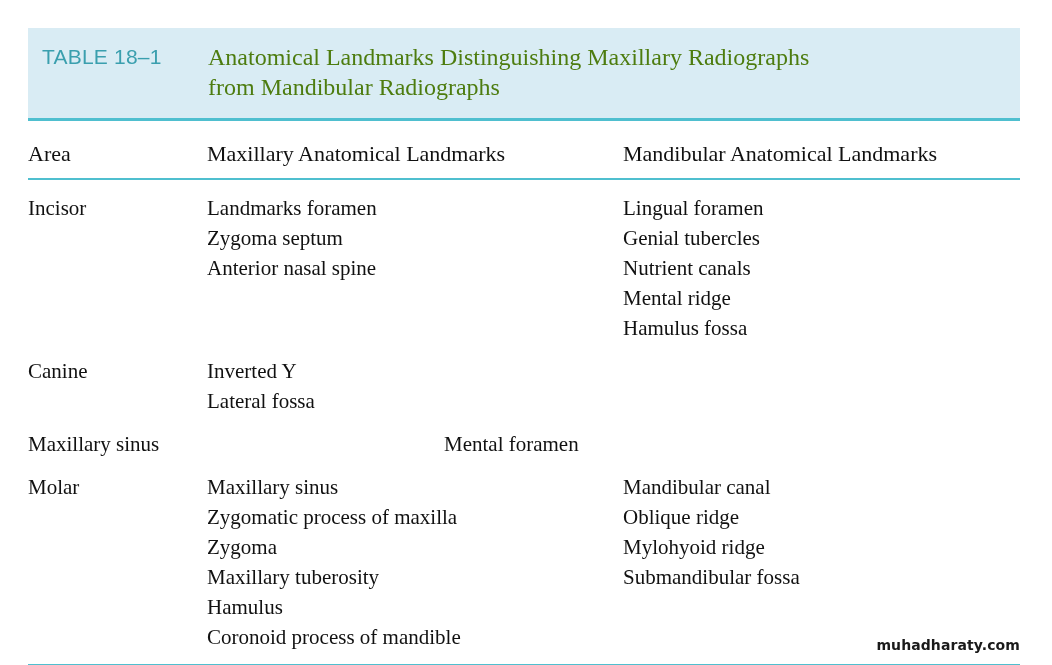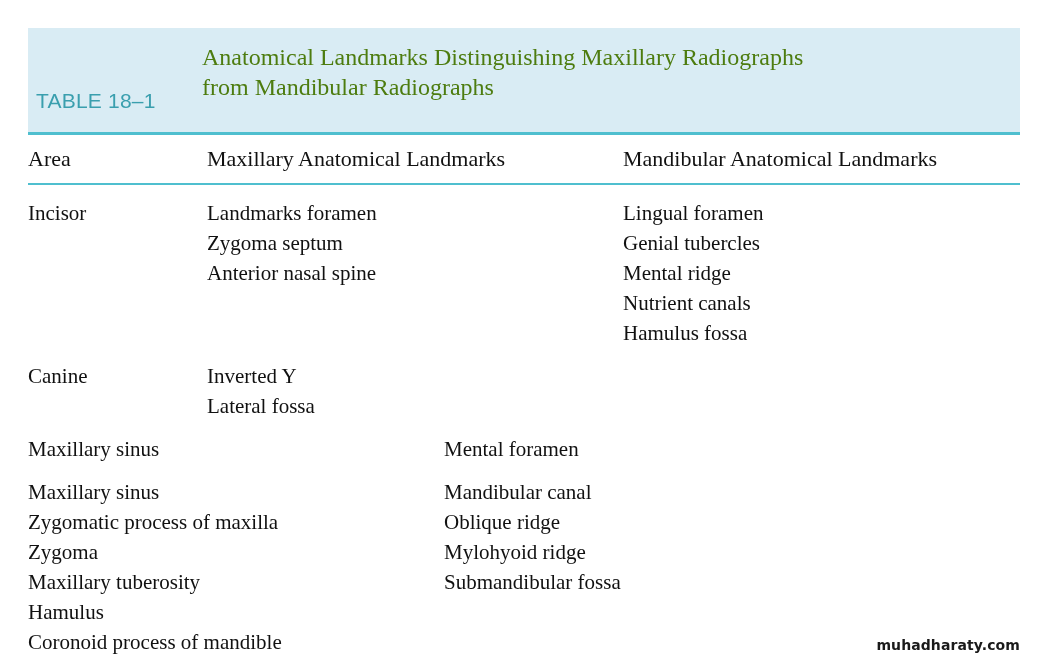--- a/index.html
+++ b/index.html
@@ -27,26 +27,25 @@
     background: #d9ecf4;
     padding: 14px 0 16px 0;
     display: flex;
     align-items: flex-start;
   }
   .caption-number {
     color: #3a9fae;
     font-family: "Liberation Sans", "DejaVu Sans", sans-serif;
     font-size: 21px;
     letter-spacing: 0.2px;
-    padding-left: 8px;
+    padding-left: 14px;
     width: 166px;
     flex: 0 0 166px;
     line-height: 30px;
     white-space: nowrap;
-    margin-top: 44px;
   }
   .caption-title {
     color: #4d7c0f;
     font-size: 24px;
     line-height: 30px;
     flex: 1 1 auto;
     padding-right: 16px;
   }
   .caption-title .line {
     display: block;
@@ -76,21 +75,21 @@
   }
   .col-max {
     flex: 0 0 416px;
     width: 416px;
   }
   .col-mand {
     flex: 1 1 auto;
   }
 
   .head-row {
-    padding: 10px 0 10px 0;
+    padding: 19px 0 10px 0;
   }
   .head-row .cell {
     font-size: 22px;
     color: #111111;
     line-height: 28px;
     white-space: nowrap;
   }
 
   .body {
     padding-top: 13px;
@@ -161,22 +160,22 @@
         <div class="area-label">Incisor</div>
       </div>
       <div class="col-max">
         <div class="cell-item">Landmarks foramen</div>
         <div class="cell-item">Zygoma septum</div>
         <div class="cell-item">Anterior nasal spine</div>
       </div>
       <div class="col-mand">
         <div class="cell-item">Lingual foramen</div>
         <div class="cell-item">Genial tubercles</div>
+        <div class="cell-item">Nutrient canals</div>
         <div class="cell-item">Mental ridge</div>
-        <div class="cell-item">Nutrient canals</div>
         <div class="cell-item">Hamulus fossa</div>
       </div>
     </div>
 
     <div class="row body-row">
       <div class="col-area">
         <div class="area-label">Canine</div>
       </div>
       <div class="col-max">
         <div class="cell-item">Inverted Y</div>
@@ -188,20 +187,23 @@
     <div class="row body-row">
       <div class="col-max">
         <div class="cell-item">Maxillary sinus</div>
       </div>
       <div class="col-mand">
         <div class="cell-item">Mental foramen</div>
       </div>
     </div>
 
     <div class="row body-row">
+      <div class="col-area">
+        <div class="area-label">Molar</div>
+      </div>
       <div class="col-max">
         <div class="cell-item">Maxillary sinus</div>
         <div class="cell-item">Zygomatic process of maxilla</div>
         <div class="cell-item">Zygoma</div>
         <div class="cell-item">Maxillary tuberosity</div>
         <div class="cell-item">Hamulus</div>
         <div class="cell-item">Coronoid process of mandible</div>
       </div>
       <div class="col-mand">
         <div class="cell-item">Mandibular canal</div>

